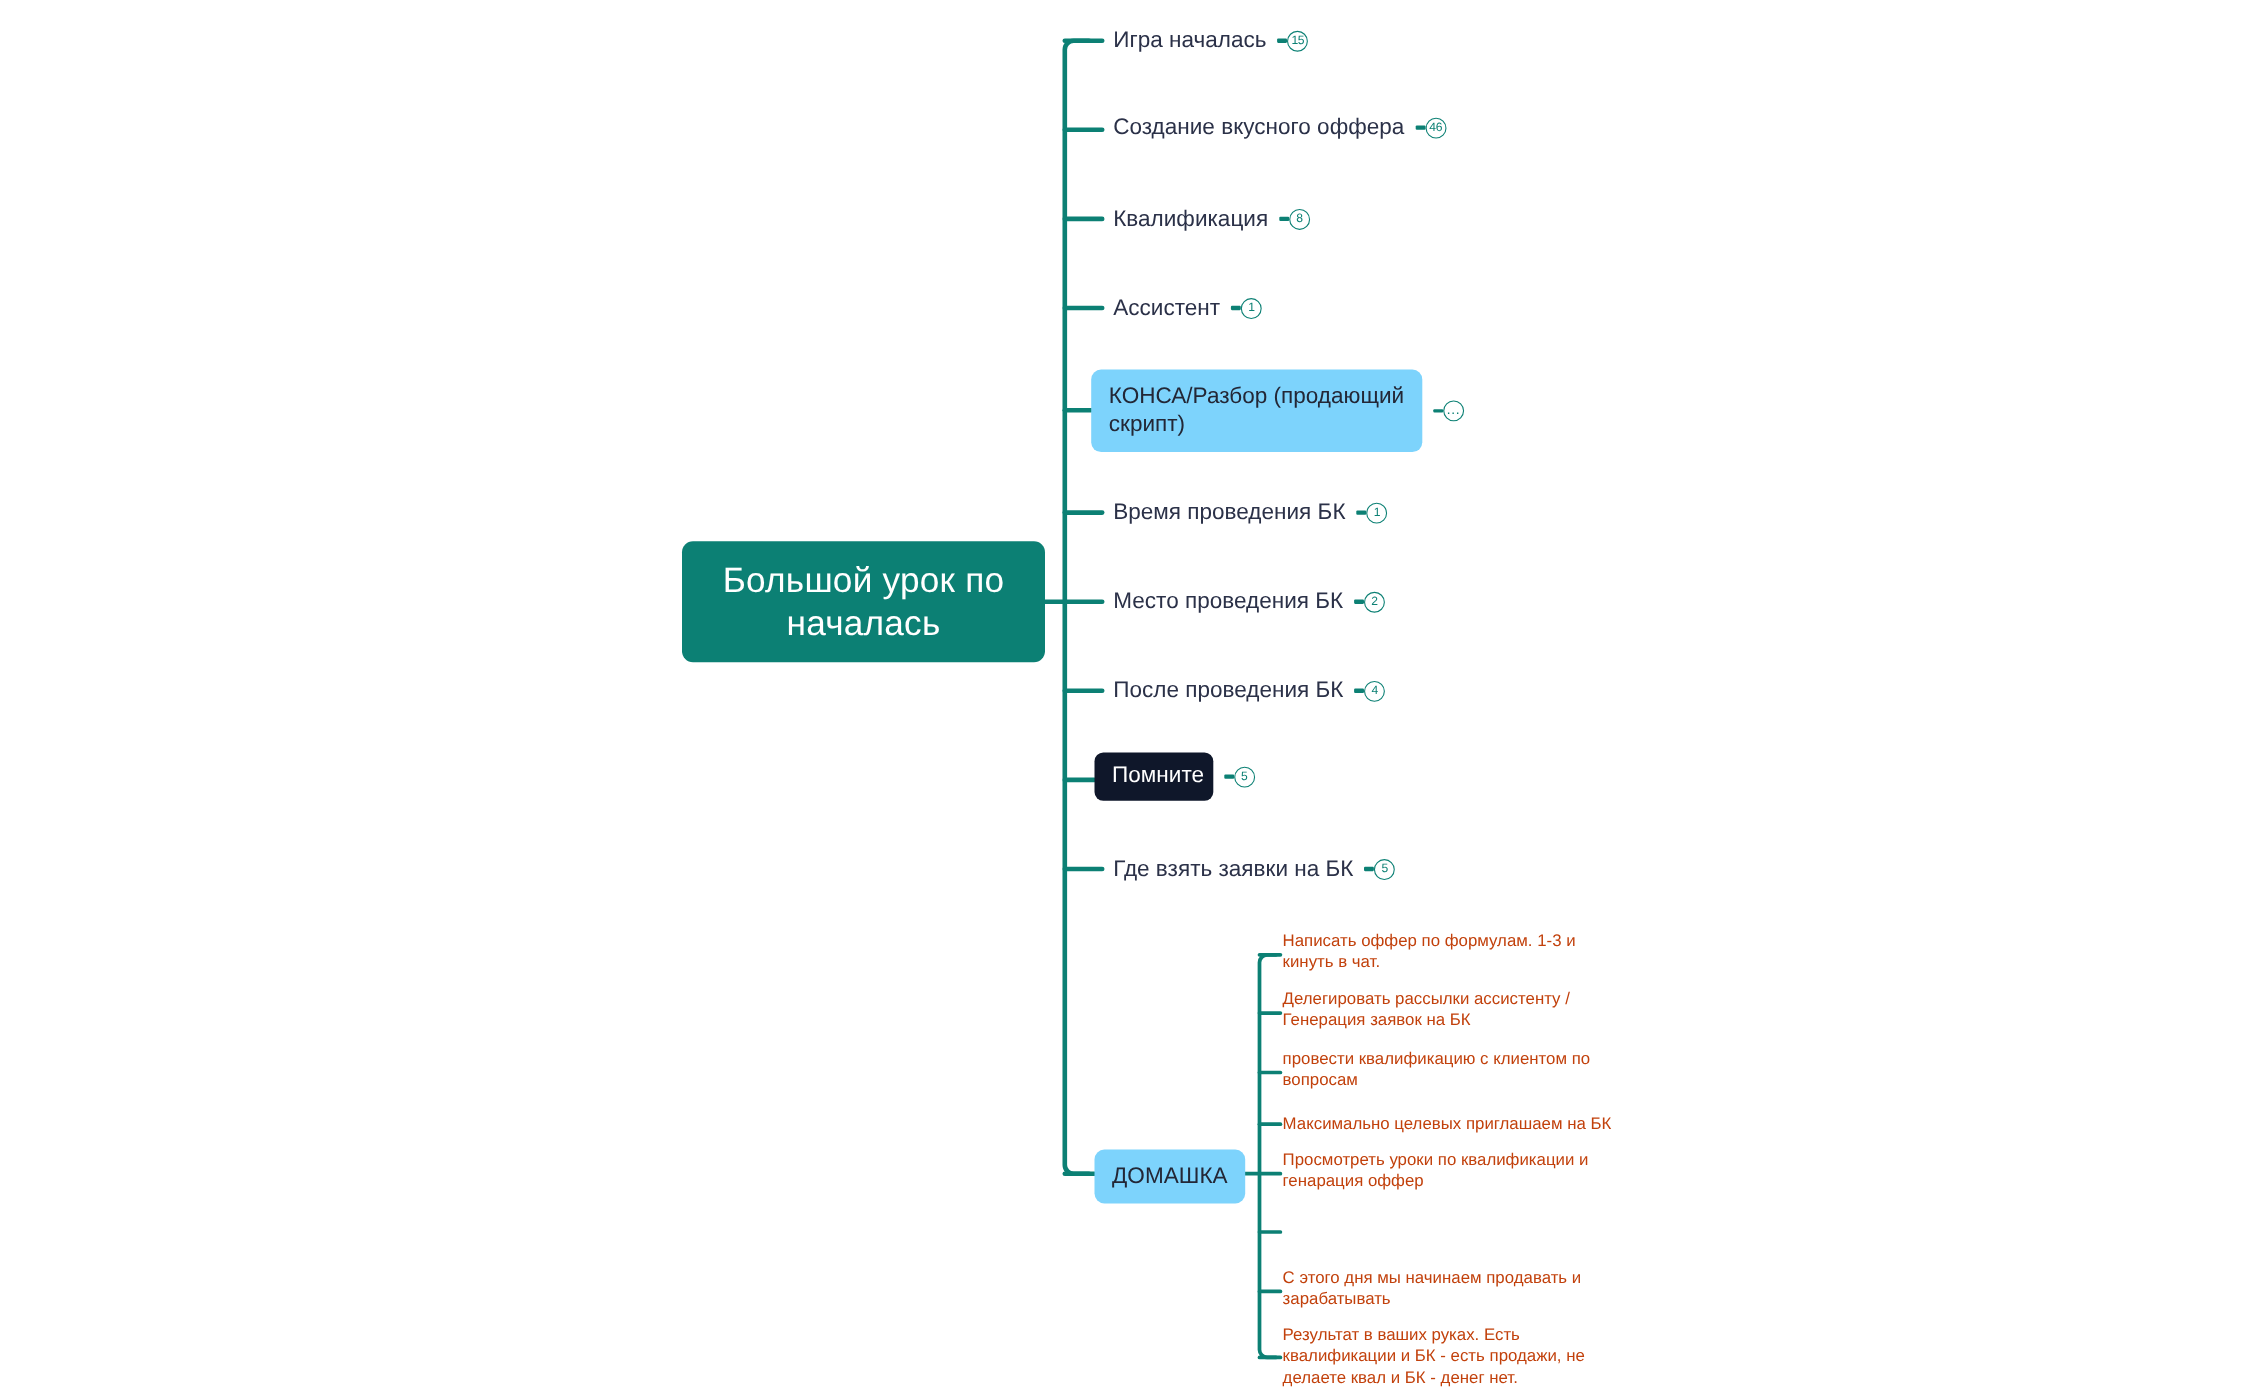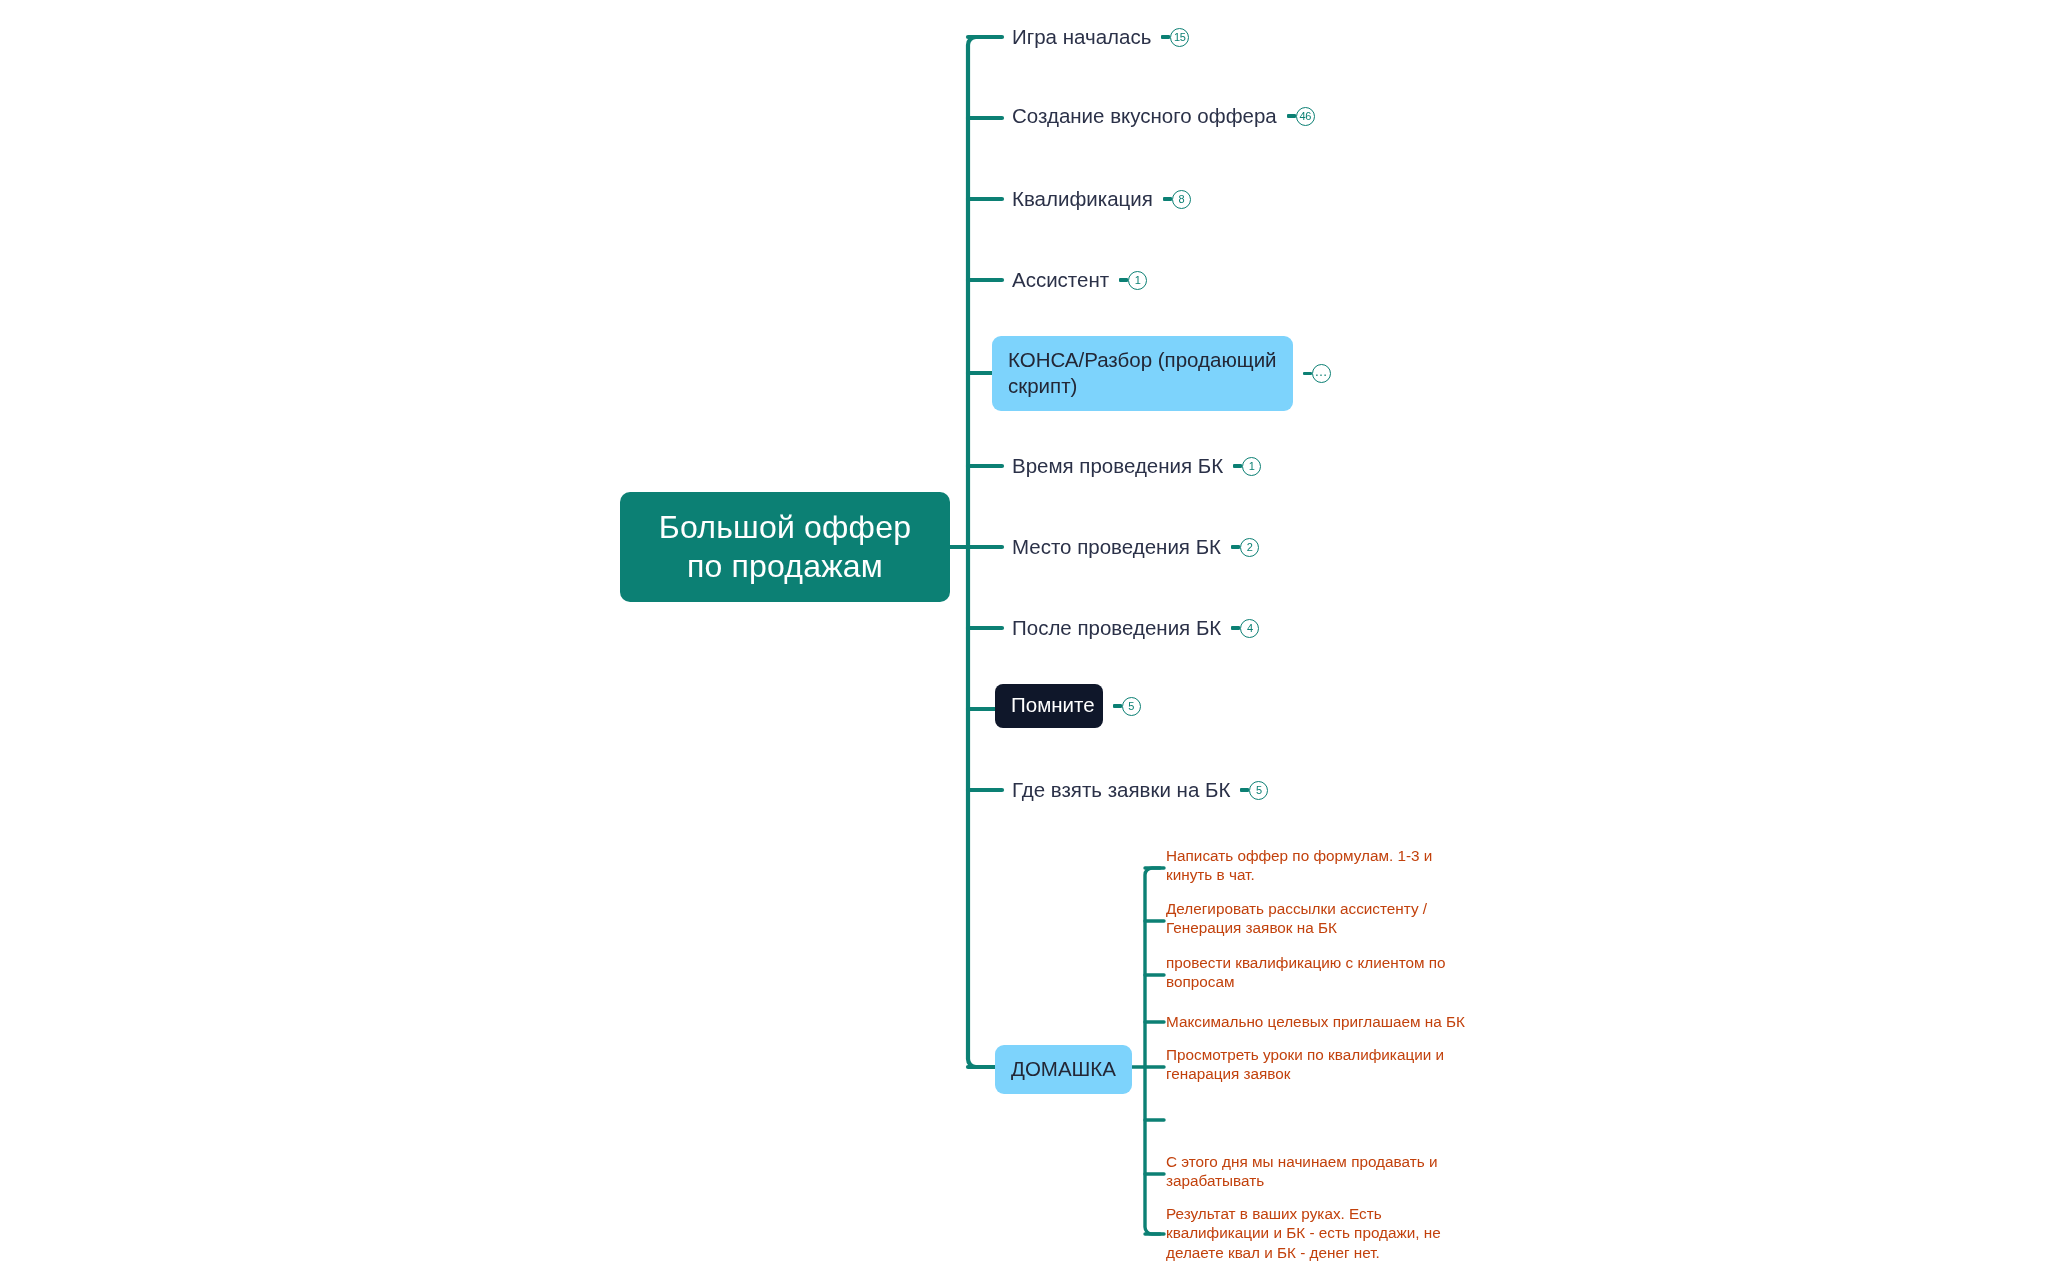--- a/index.html
+++ b/index.html
@@ -174,21 +174,21 @@
       <path d="M1145 1067 H 1164" stroke-width="3.4"></path>
       <path d="M1145 1120 H 1164" stroke-width="3.4"></path>
       <path d="M1145 1174 H 1164" stroke-width="3.4"></path>
       <path d="M1145 1234 H 1164" stroke-width="3.4"></path>
 
       <path d="M1130 1067 H 1145" stroke-width="3.4"></path>
     </g>
   </svg>
 
   <div class="root-node">
-    <div class="root-label">Большой оффер по продажам</div>
+    <div class="root-label">Большой урок по началась</div>
   </div>
 
   <div class="branch plain" style="left:1012px; top:20px;">
     <span class="b-text">Игра началась</span>
     <span class="badge-wrap">
       <span class="badge-stub"></span>
       <span class="badge">15</span>
     </span>
   </div>
 
@@ -280,21 +280,21 @@
 
   <div class="leaf" style="left:1166px; top:953px;">провести квалификацию с клиентом по
 вопросам</div>
 
   <div class="leaf" style="left:1166px; top:899px;">Делегировать рассылки ассистенту /
 Генерация заявок на БК</div>
 
   <div class="leaf" style="left:1166px; top:1012px;">Максимально целевых приглашаем на БК</div>
 
   <div class="leaf" style="left:1166px; top:1045px;">Просмотреть уроки по квалификации и
-генарация заявок</div>
+генарация оффер</div>
 
 
   <div class="leaf" style="left:1166px; top:1204px;">Результат в ваших руках. Есть
 квалификации и БК - есть продажи, не
 делаете квал и БК - денег нет.</div>
 
   <div class="leaf" style="left:1166px; top:1152px;">С этого дня мы начинаем продавать и
 зарабатывать</div>
 
 </div>

